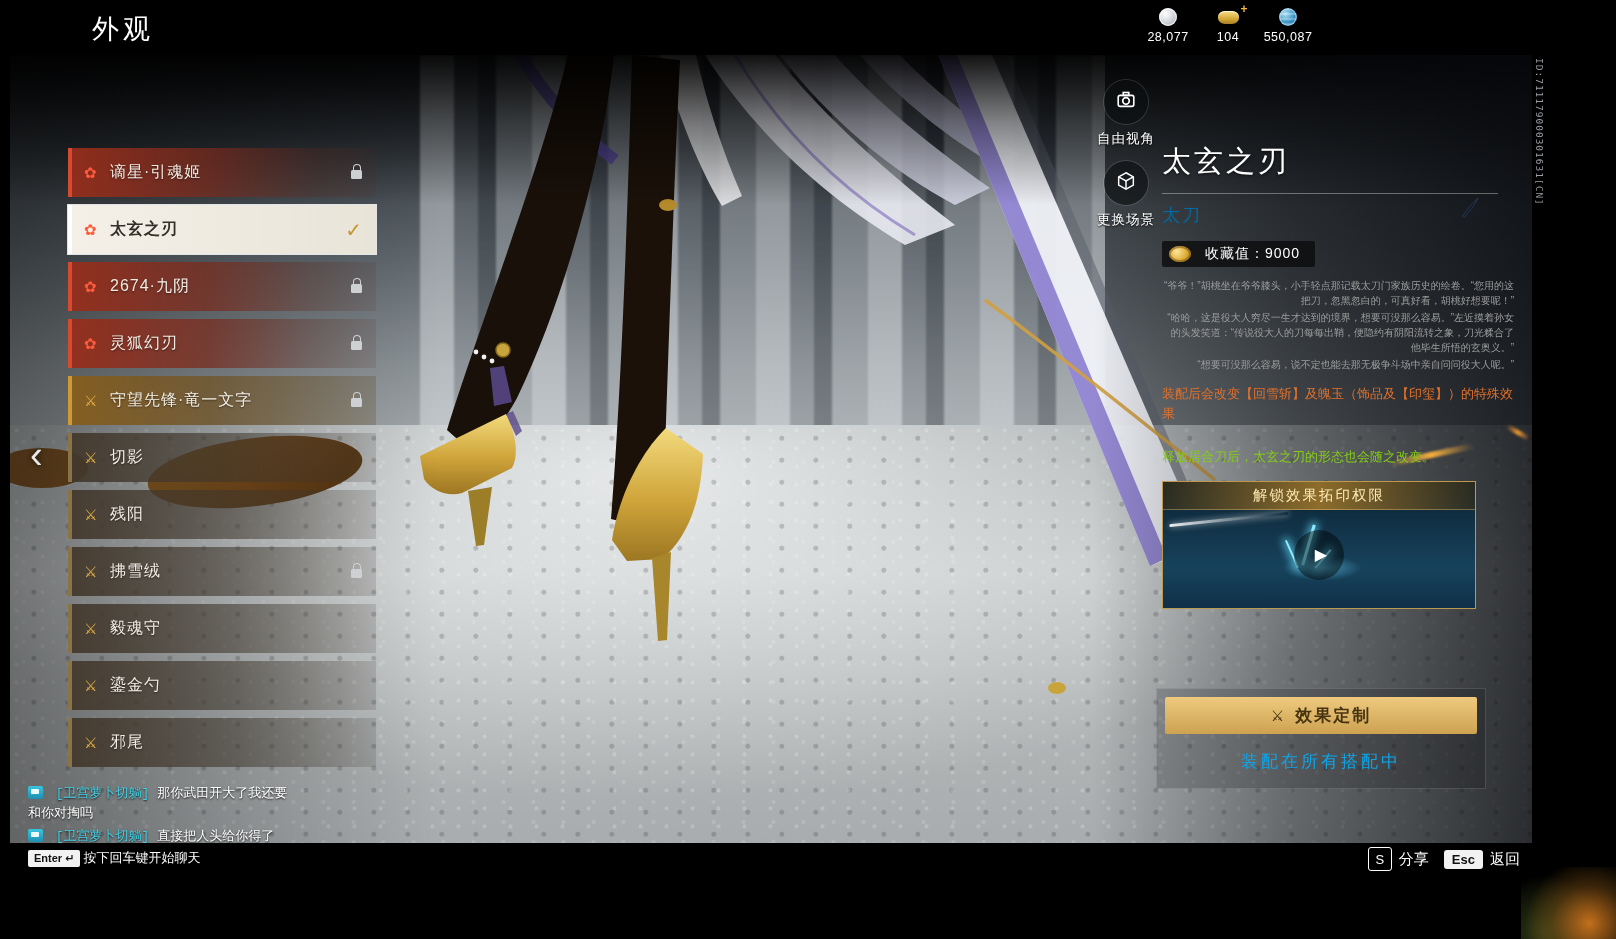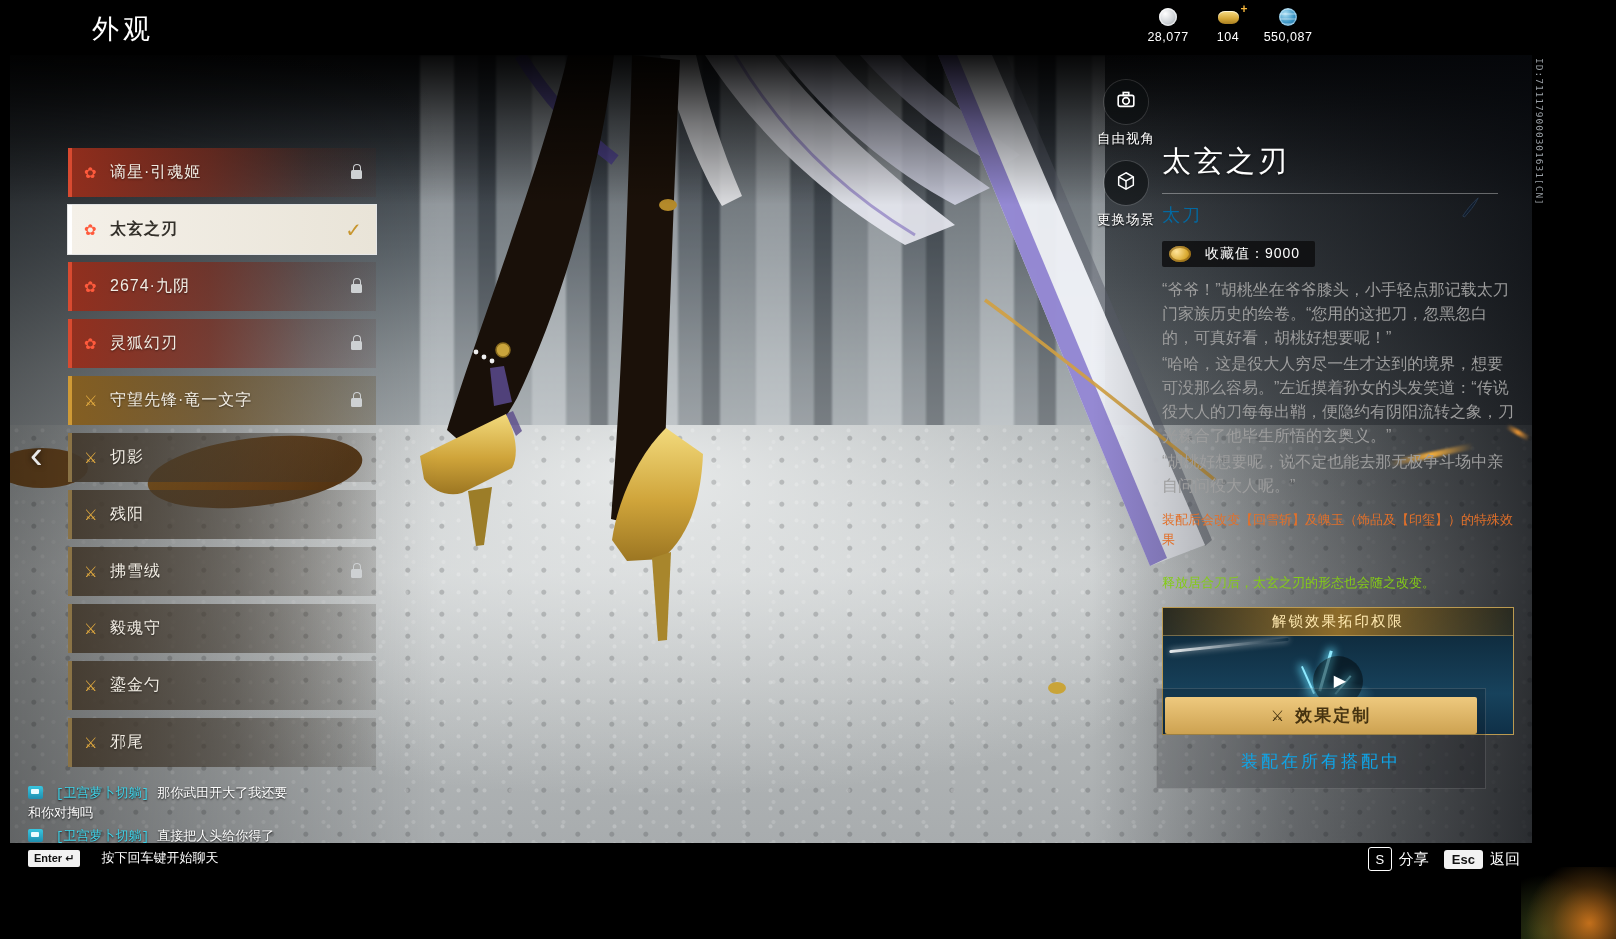--- a/index.html
+++ b/index.html
@@ -92,29 +92,29 @@
   .d-title{font-size:29px;letter-spacing:3px;text-shadow:0 1px 3px rgba(0,0,0,.7);}
   .d-underline{border-bottom:1px solid rgba(255,255,255,.35);margin:11px 0 9px;width:336px;}
   .d-type{color:#0369a1;font-size:18px;letter-spacing:2px;}
   .quill{position:absolute;left:1460px;top:196px;z-index:61;}
   .d-badge{display:inline-flex;align-items:center;gap:8px;background:rgba(12,12,14,.82);
     padding:4px 15px 4px 7px;margin-top:14px;border-radius:2px;}
   .badge-coin{width:16px;height:16px;border-radius:50%;flex:0 0 auto;
     background:radial-gradient(circle at 35% 35%,#ffe49a,#d9a92f 60%,#a0761c);
     box-shadow:inset 0 0 0 2px rgba(122,82,12,.55);}
   .d-badge span{font-size:14px;letter-spacing:1px;padding-left:6px;}
-  .d-lore{margin-top:11px;width:352px;color:#9d9d9d;font-size:16px;line-height:1.5;}
+  .d-lore{margin-top:11px;width:352px;color:#9d9d9d;font-size:10px;line-height:1.5;text-align:right;}
   .d-lore p{margin:0 0 2px;}
   .d-high{margin-top:12px;width:352px;font-size:13px;line-height:1.5;}
   .d-high p{margin:0;}
   .d-high p:nth-child(1){color:#e2702a;}
   .d-high p:nth-child(2){color:#84cc16;margin-top:24px;}
 
   .video{position:relative;margin-top:14px;width:312px;height:126px;border:1px solid #bb9a50;
-    background:linear-gradient(180deg,#0c2231,#17425c 68%,#0f3048);overflow:hidden;padding-left:38px;}
+    background:linear-gradient(180deg,#0c2231,#17425c 68%,#0f3048);overflow:hidden;}
   .v-banner{position:absolute;left:0;right:0;top:0;height:27px;display:flex;align-items:center;justify-content:center;
     background:linear-gradient(90deg,rgba(64,48,18,.55),rgba(152,114,42,.92) 50%,rgba(64,48,18,.55));
     color:#ffe9b0;font-size:14.5px;letter-spacing:2px;border-bottom:1px solid rgba(255,220,140,.35);}
   .v-wave{position:absolute;left:6px;top:36px;width:120px;height:3px;border-radius:2px;
     background:linear-gradient(90deg,rgba(255,255,255,.9),transparent);transform:rotate(-6deg);
     box-shadow:0 0 6px rgba(255,255,255,.6);}
   .v-fx{position:absolute;background:#8feaff;box-shadow:0 0 9px 2px rgba(100,225,255,.85);}
   .v-fx1{left:46%;top:34%;width:3px;height:42px;transform:rotate(16deg);}
   .v-fx2{left:41%;top:46%;width:2px;height:30px;transform:rotate(-24deg);}
   .v-fx3{left:51%;top:52%;width:2px;height:24px;transform:rotate(40deg);}
@@ -134,21 +134,21 @@
 
   
   .chat{position:absolute;left:28px;top:784px;width:262px;z-index:60;font-size:13px;line-height:1.5;
     text-shadow:0 1px 2px rgba(0,0,0,.85);font-family:Liberation Mono, monospace;}
   .chat-msg{margin-bottom:4px;color:#fff;}
   .chat-badge{display:inline-block;width:15px;height:13px;border-radius:2px;margin-right:5px;vertical-align:-2px;
     background:linear-gradient(180deg,#38c6e0,#1e8fb0);position:relative;}
   .chat-badge:after{content:"";position:absolute;left:3px;top:3px;width:8px;height:5px;background:#eafcff;border-radius:1px;}
   .chat-name{color:#3fd3e8;}
   .chat-text{color:#fff;}
-  .enter-row{position:absolute;left:28px;top:849px;z-index:60;display:flex;align-items:center;gap:21px;
+  .enter-row{position:absolute;left:28px;top:849px;z-index:60;display:flex;align-items:center;gap:3px;
     color:#fff;font-size:13px;cursor:pointer;}
   .key-enter{background:#f2f2f2;color:#111;font-size:11px;font-weight:bold;padding:2px 6px;border-radius:2px;}
 
   
   .footer{position:absolute;right:96px;top:847px;z-index:60;display:flex;align-items:center;gap:15px;
     color:#fff;font-size:15px;}
   .f-group{display:flex;align-items:center;gap:7px;cursor:pointer;}
   .key-s{width:22px;height:22px;border:1px solid #fff;border-radius:3px;display:flex;align-items:center;
     justify-content:center;font-size:13px;background:rgba(0,0,0,.4);}
   .key-esc{background:#f2f2f2;color:#111;padding:2px 8px;border-radius:3px;font-size:13px;font-weight:bold;}
@@ -352,21 +352,21 @@
     <div class="d-title">太玄之刃</div>
     <div class="d-underline"></div>
     <div class="d-type">太刀</div>
     <div class="d-badge">
       <span class="badge-coin"></span>
       <span>收藏值：9000</span>
     </div>
     <div class="d-lore" id="lore">
         <p>“爷爷！”胡桃坐在爷爷膝头，小手轻点那记载太刀门家族历史的绘卷。“您用的这把刀，忽黑忽白的，可真好看，胡桃好想要呢！”</p>
         <p>“哈哈，这是役大人穷尽一生才达到的境界，想要可没那么容易。”左近摸着孙女的头发笑道：“传说役大人的刀每每出鞘，便隐约有阴阳流转之象，刀光糅合了他毕生所悟的玄奥义。”</p>
-        <p>“胡桃好想要呢，说不定也能去那无极争斗场中亲自问问役大人呢。”</p>
+        <p>“想要可没那么容易，说不定也能去那无极争斗场中亲自问问役大人呢。”</p>
       </div>
     <div class="d-high" id="effect-notes">
         <p>装配后会改变【回雪斩】及魄玉（饰品及【印玺】）的特殊效果</p>
         <p>释放居合刀后，太玄之刃的形态也会随之改变。</p>
       </div>
     <div class="video">
       <div class="v-wave"></div>
       <div class="v-fx v-fx1"></div>
       <div class="v-fx v-fx2"></div>
       <div class="v-fx v-fx3"></div>

